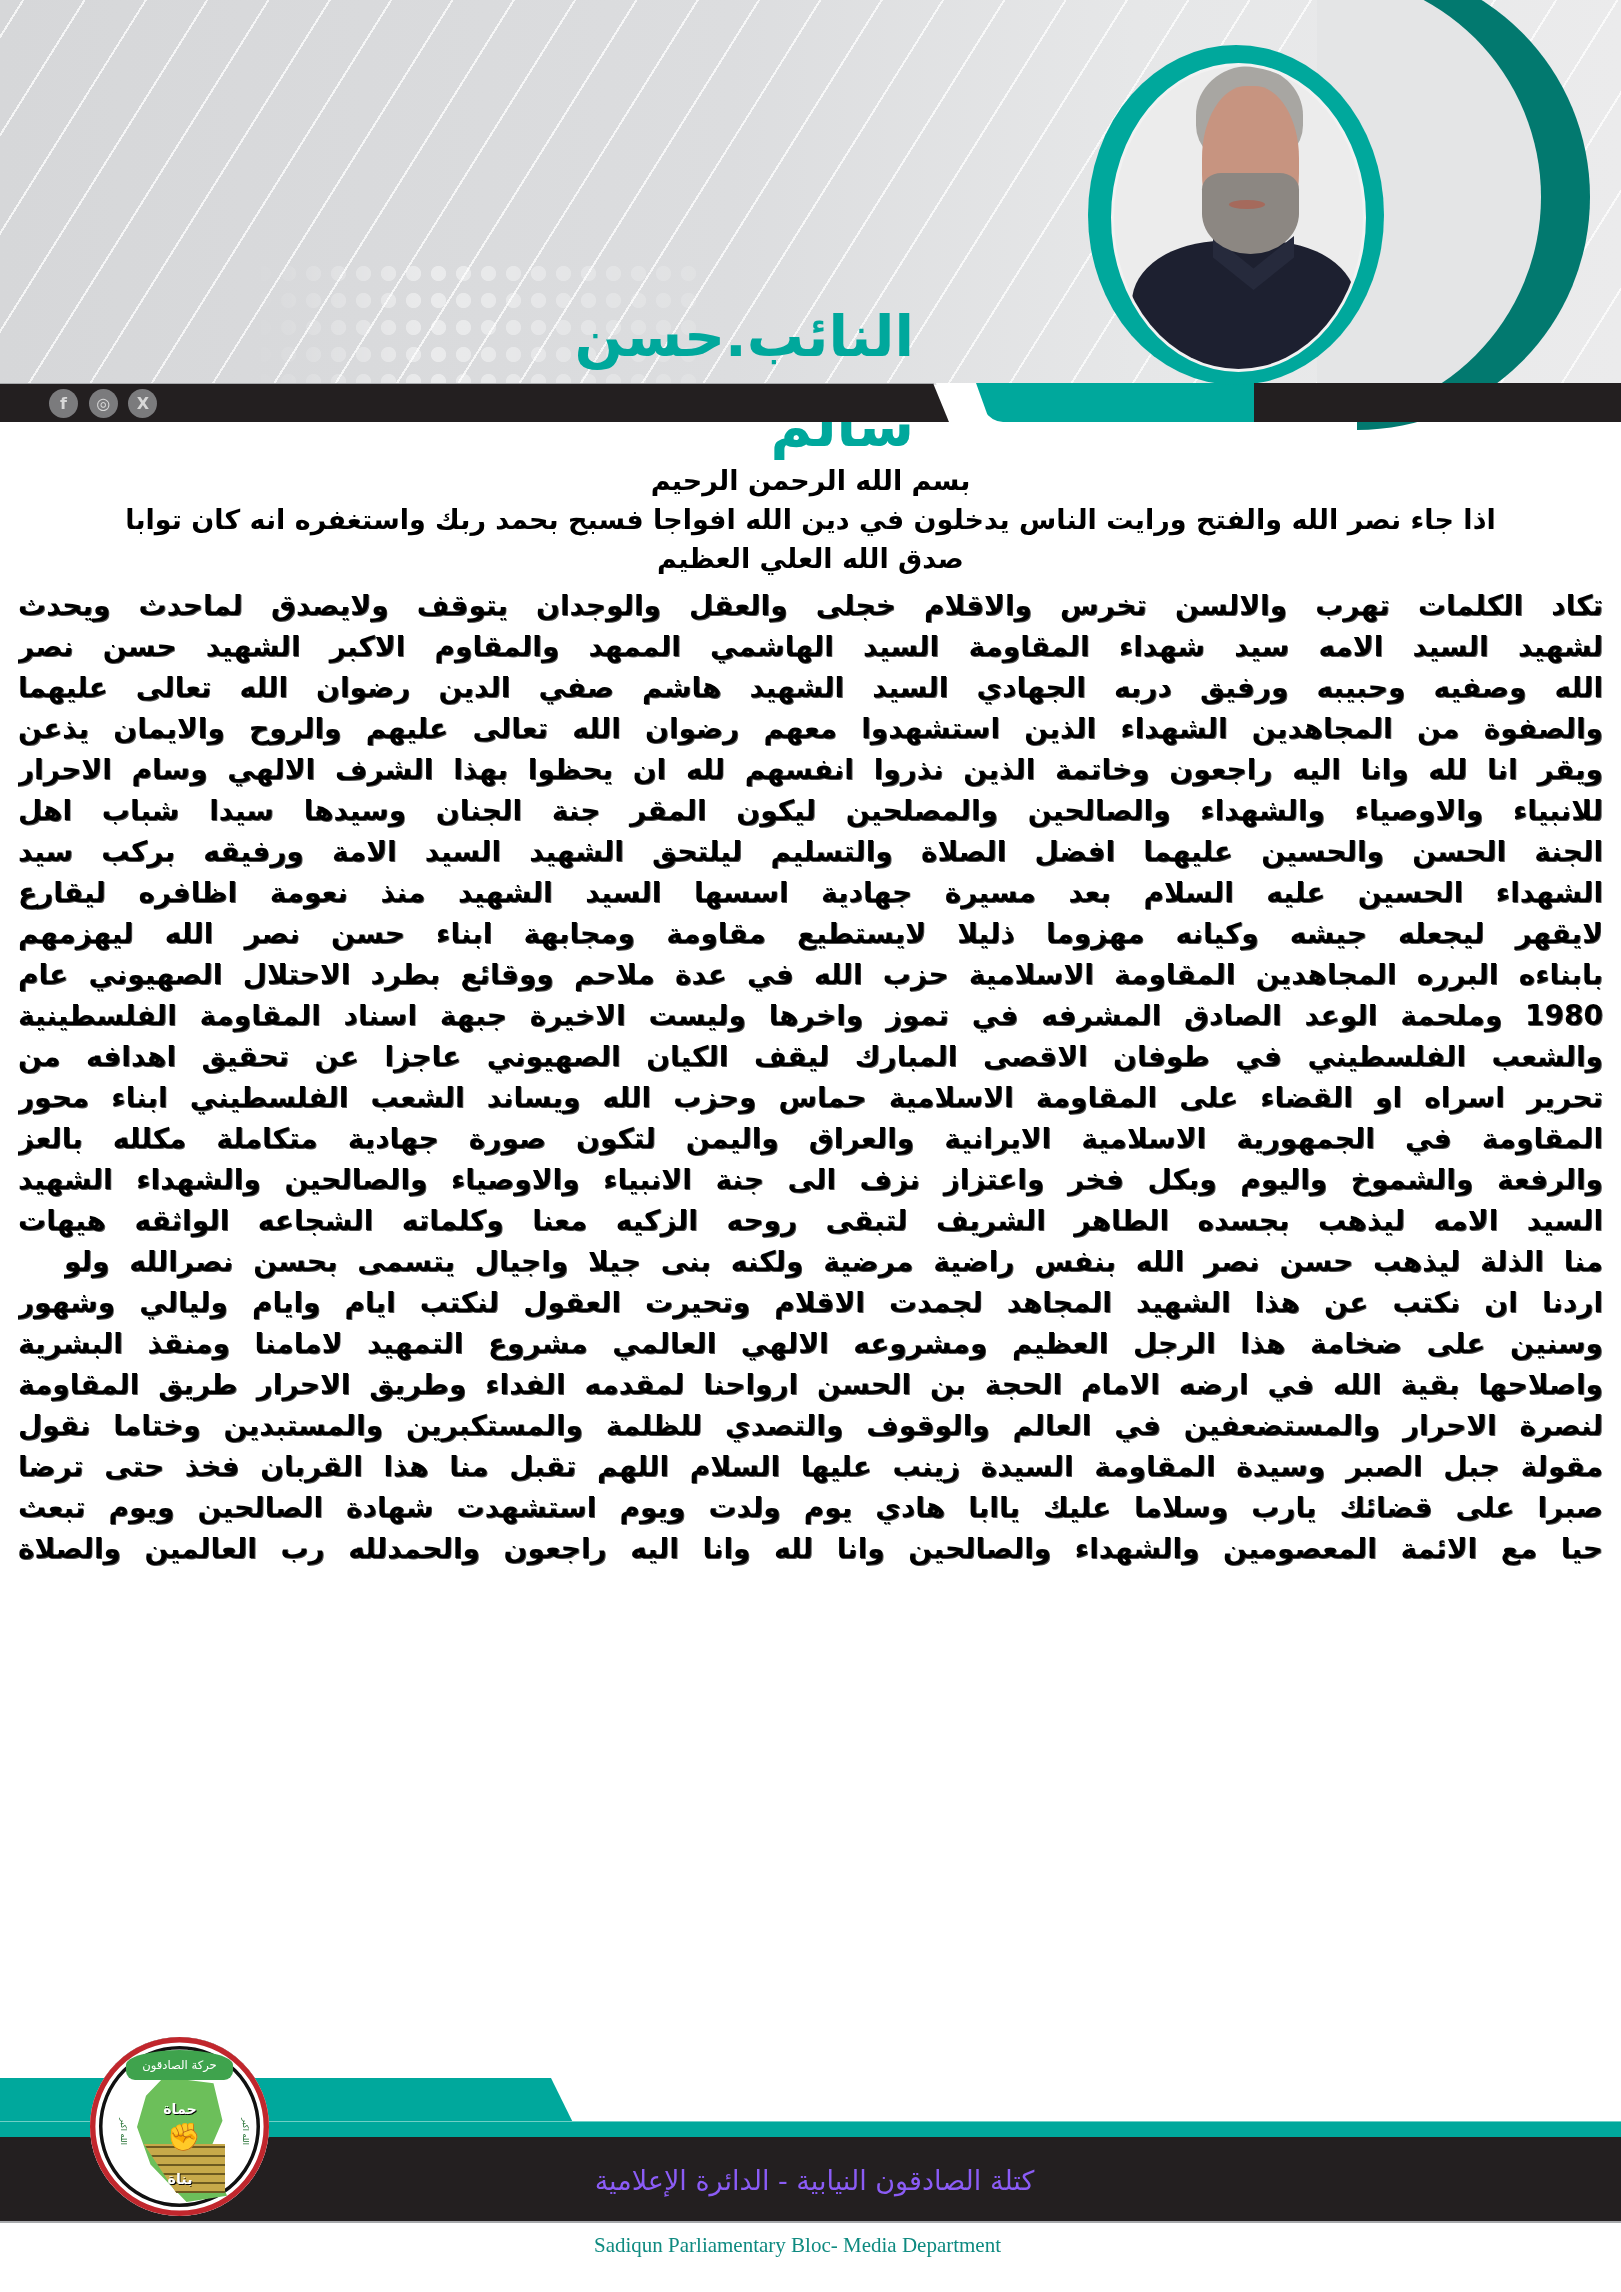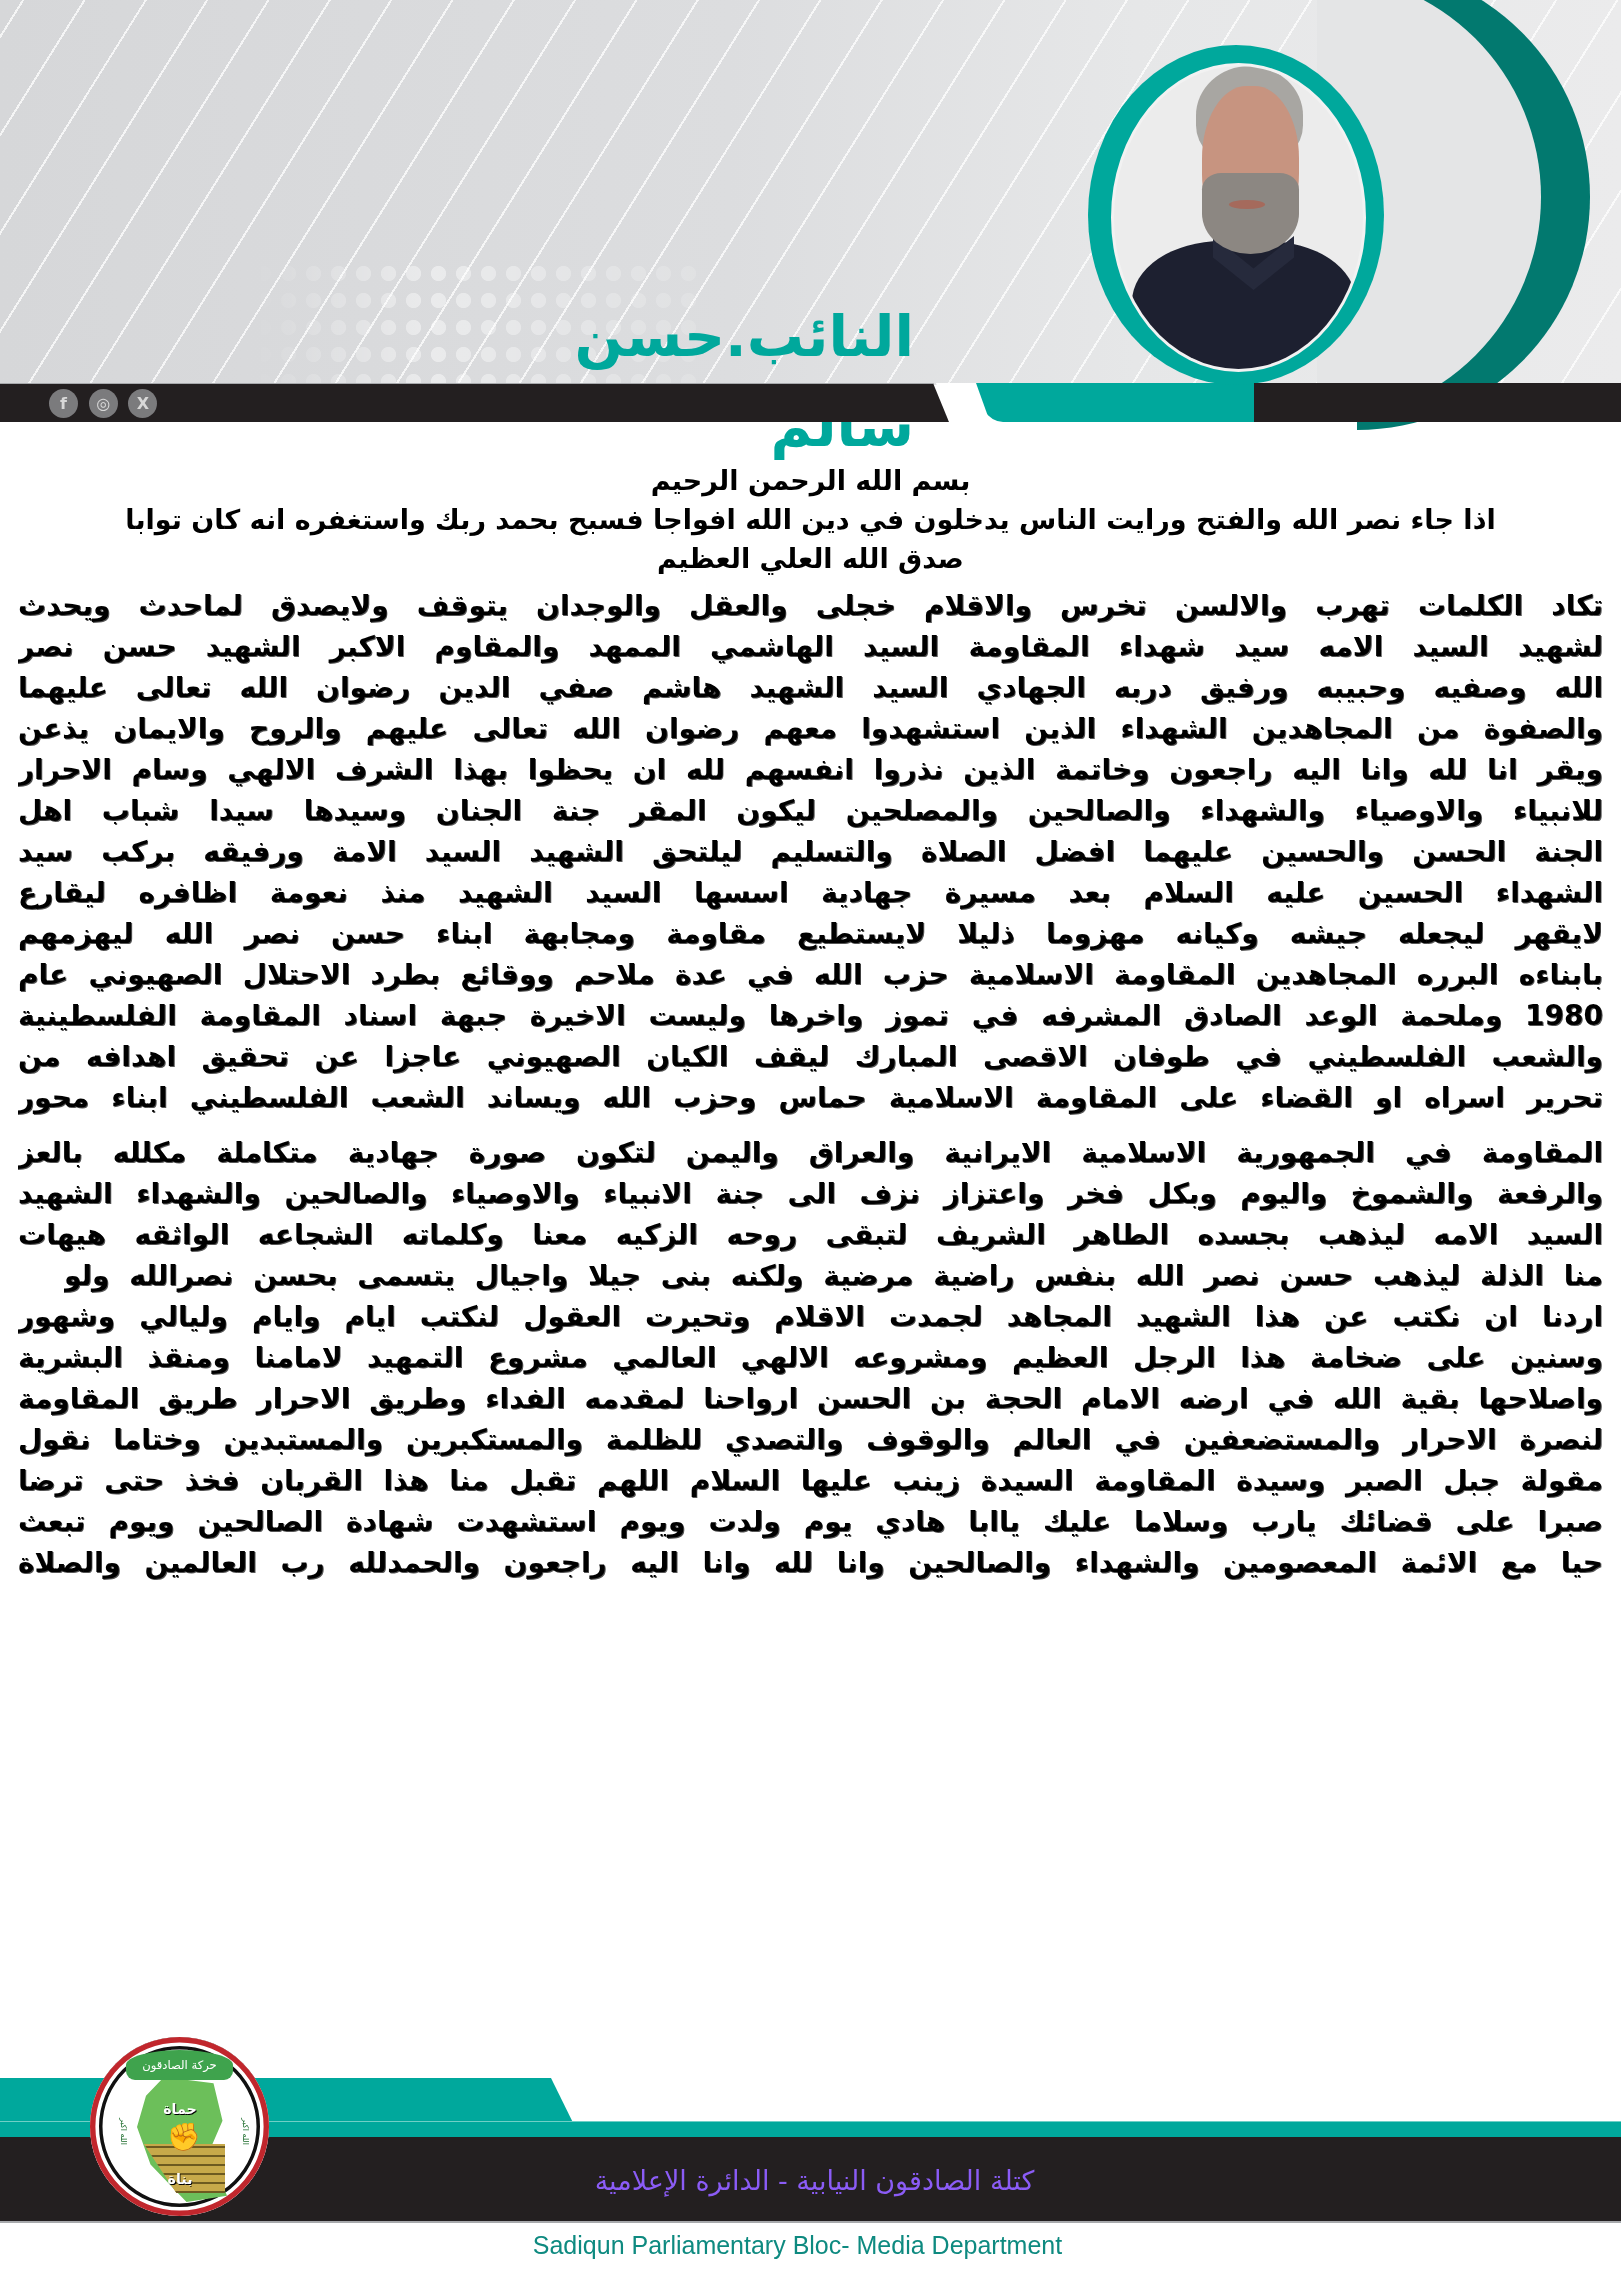--- a/index.html
+++ b/index.html
@@ -114,22 +114,22 @@
     position: absolute; left: 0; top: 2137px; width: 1621px; height: 86px; background: #231f20;
     border-bottom: 2.7px solid #a7a9ac; box-sizing: border-box;
   }
   .foot-ar {
     position: absolute; left: 528px; top: 2145px; width: 573px; height: 72px;
     direction: rtl; text-align: center; color: #8b5cf6; font-size: 27px; line-height: 72px;
     font-family: "DejaVu Sans", sans-serif;
   }
   .foot-en {
     position: absolute; left: 475px; top: 2226px; width: 645px; height: 39px; text-align: center;
-    color: #0e8a80; font-size: 25px; line-height: 39px;
-    font-family: Liberation Sans, sans-serif;
+    color: #0e8a80; font-size: 21px; line-height: 39px;
+    font-family: Liberation Serif, serif;
   }
   .logo {
     position: absolute; left: 90px; top: 2037px; width: 179px; height: 179px; border-radius: 50%;
     background: #ffffff; overflow: hidden;
     box-shadow: inset 0 0 0 5.4px #c1272d, inset 0 0 0 9px #ffffff, inset 0 0 0 12.5px #111;
   }
   .logo .arc-text {
     position: absolute; left: 36px; top: 12.5px; width: 107px; height: 30px; background: #3fa34d; color: #fff;
     border-radius: 50% 50% 9px 9px; font-size: 11.6px; line-height: 30px; text-align: center; direction: rtl;
   }
@@ -200,21 +200,21 @@
     <div class="body-line" style="display: block;">والصفوة من المجاهدين الشهداء الذين استشهدوا معهم رضوان الله تعالى عليهم والروح والايمان يذعن</div>
     <div class="body-line" style="display: block;">ويقر انا لله وانا اليه راجعون وخاتمة الذين نذروا انفسهم لله ان يحظوا بهذا الشرف الالهي وسام الاحرار</div>
     <div class="body-line" style="display: block;">للانبياء والاوصياء والشهداء والصالحين والمصلحين ليكون المقر جنة الجنان وسيدها سيدا شباب اهل</div>
     <div class="body-line" style="display: block;">الجنة الحسن والحسين عليهما افضل الصلاة والتسليم ليلتحق الشهيد السيد الامة ورفيقه بركب سيد</div>
     <div class="body-line" style="display: block;">الشهداء الحسين عليه السلام بعد مسيرة جهادية اسسها السيد الشهيد منذ نعومة اظافره ليقارع</div>
     <div class="body-line" style="display: block;">لايقهر ليجعله جيشه وكيانه مهزوما ذليلا لايستطيع مقاومة ومجابهة ابناء حسن نصر الله ليهزمهم</div>
     <div class="body-line" style="display: block;">بابناءه البرره المجاهدين المقاومة الاسلامية حزب الله في عدة ملاحم ووقائع بطرد الاحتلال الصهيوني عام</div>
     <div class="body-line" style="display: block;">1980 وملحمة الوعد الصادق المشرفه في تموز واخرها وليست الاخيرة جبهة اسناد المقاومة الفلسطينية</div>
     <div class="body-line" style="display: block;">والشعب الفلسطيني في طوفان الاقصى المبارك ليقف الكيان الصهيوني عاجزا عن تحقيق اهدافه من</div>
     <div class="body-line" style="display: block;">تحرير اسراه او القضاء على المقاومة الاسلامية حماس وحزب الله ويساند الشعب الفلسطيني ابناء محور</div>
-    <div class="body-line" style="display: block; margin-top: 14px;">المقاومة في الجمهورية الاسلامية الايرانية والعراق واليمن لتكون صورة جهادية متكاملة مكلله بالعز</div>
+    <div class="body-line" style="display: block;">المقاومة في الجمهورية الاسلامية الايرانية والعراق واليمن لتكون صورة جهادية متكاملة مكلله بالعز</div>
     <div class="body-line" style="display: block;">والرفعة والشموخ واليوم وبكل فخر واعتزاز نزف الى جنة الانبياء والاوصياء والصالحين والشهداء الشهيد</div>
     <div class="body-line" style="display: block;">السيد الامه ليذهب بجسده الطاهر الشريف لتبقى روحه الزكيه معنا وكلماته الشجاعه الواثقه هيهات</div>
     <div class="body-line" style="display: block; margin-left: 46px;">منا الذلة ليذهب حسن نصر الله بنفس راضية مرضية ولكنه بنى جيلا واجيال يتسمى بحسن نصرالله ولو</div>
     <div class="body-line" style="display: block;">اردنا ان نكتب عن هذا الشهيد المجاهد لجمدت الاقلام وتحيرت العقول لنكتب ايام وايام وليالي وشهور</div>
     <div class="body-line" style="display: block;">وسنين على ضخامة هذا الرجل العظيم ومشروعه الالهي العالمي مشروع التمهيد لامامنا ومنقذ البشرية</div>
     <div class="body-line" style="display: block;">واصلاحها بقية الله في ارضه الامام الحجة بن الحسن ارواحنا لمقدمه الفداء وطريق الاحرار طريق المقاومة</div>
     <div class="body-line" style="display: block;">لنصرة الاحرار والمستضعفين في العالم والوقوف والتصدي للظلمة والمستكبرين والمستبدين وختاما نقول</div>
     <div class="body-line" style="display: block;">مقولة جبل الصبر وسيدة المقاومة السيدة زينب عليها السلام اللهم تقبل منا هذا القربان فخذ حتى ترضا</div>
     <div class="body-line" style="display: block;">صبرا على قضائك يارب وسلاما عليك ياابا هادي يوم ولدت ويوم استشهدت شهادة الصالحين ويوم تبعث</div>
     <div class="body-line" style="display: block;">حيا مع الائمة المعصومين والشهداء والصالحين وانا لله وانا اليه راجعون والحمدلله رب العالمين والصلاة</div>

